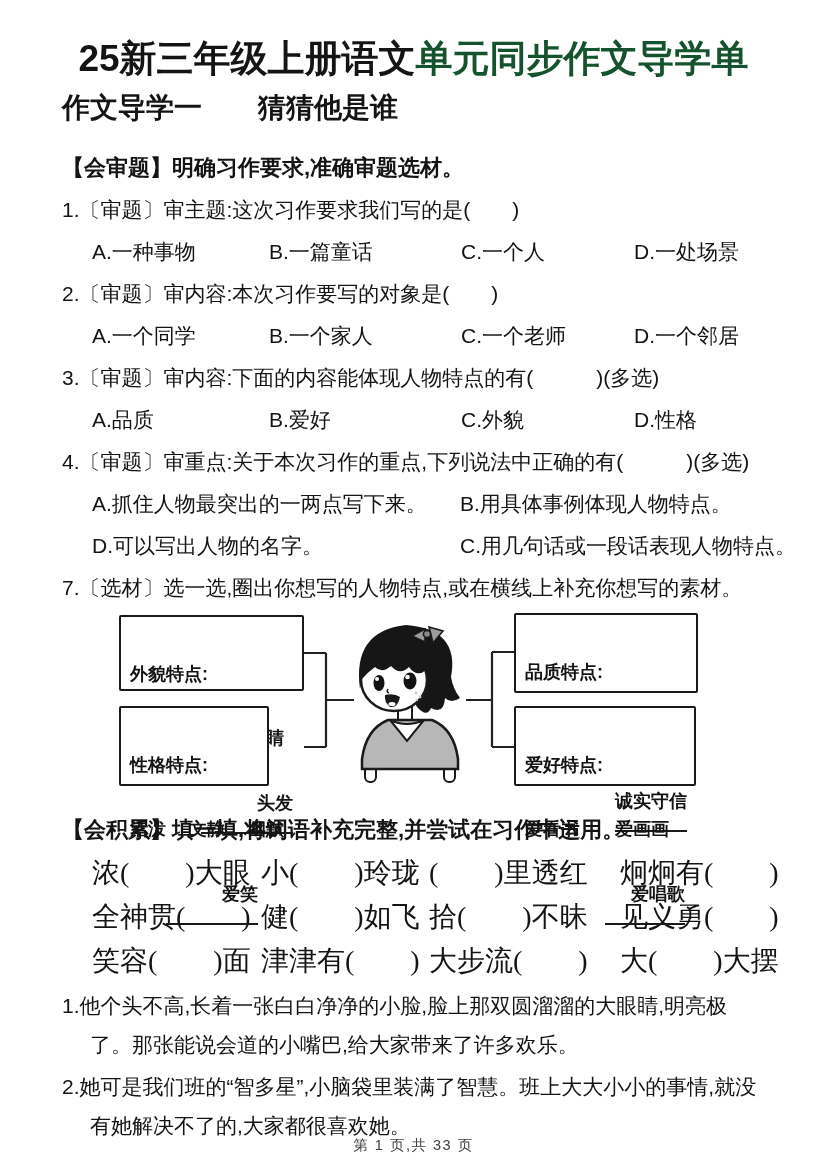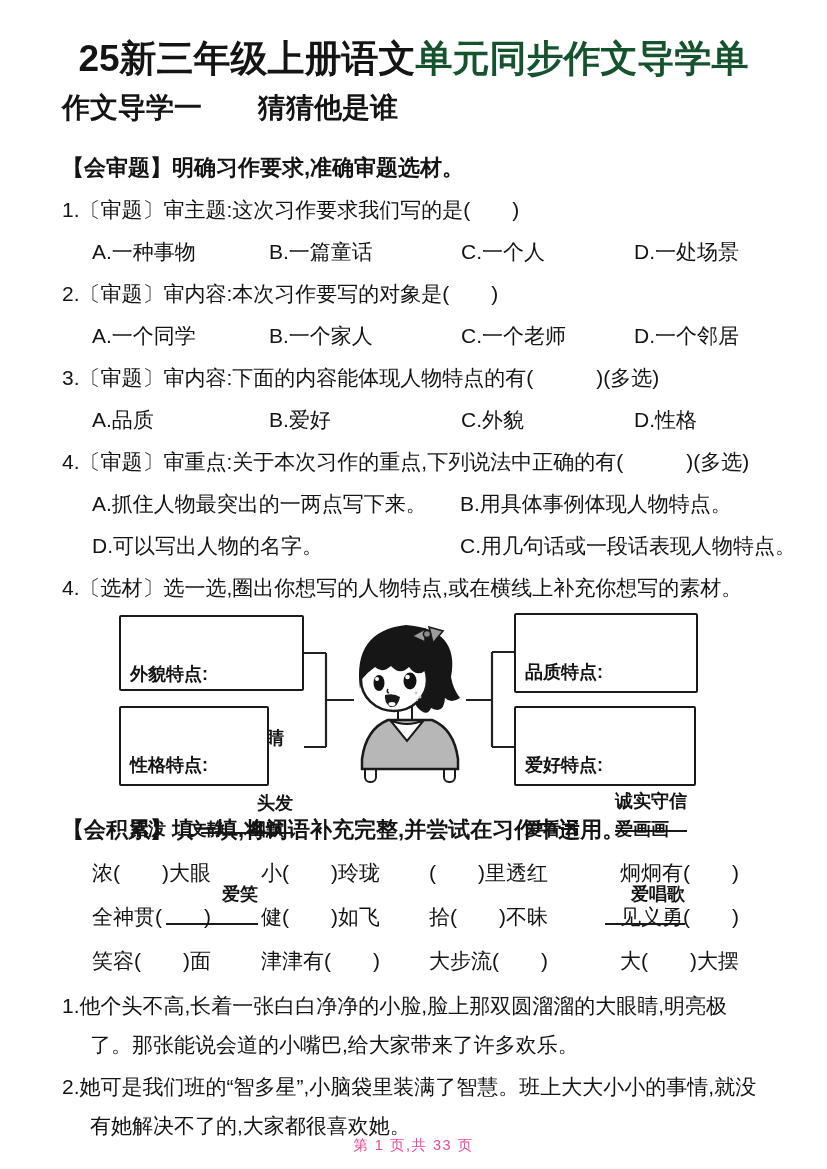--- a/index.html
+++ b/index.html
@@ -79,39 +79,40 @@
     border-bottom:2px solid #1a1a1a;
     height:18px;
     margin-left:14px;
   }
   .girl{position:absolute;left:288px;top:6px;width:120px;height:170px;}
   
   .words4{
     display:grid;
     grid-template-columns:169px 168px 191px 1fr;
     margin-left:30px;
-    font-size:21px;
+    font-size:28px;
     line-height:44px;
+    font-family:Liberation Serif, serif;
   }
   .wcell{white-space:pre;}
   .sentence{
     font-size:21px;
     line-height:39px;
     padding-left:28px;
     text-indent:-28px;
     margin-top:3px;
     white-space:pre-wrap;
   }
   .footer{
     position:absolute;
     left:0;right:0;bottom:14px;
     text-align:center;
     font-size:14.5px;
     letter-spacing:1.5px;
-    color:#ec4899;
+    color:#404040;
   }
 </style>
 </head>
 <body>
 
 <div class="page">
 
   <div class="title"><span>25新三年级上册语文</span><span class="red">单元同步作文导学单</span></div>
 
   <div class="subtitle">作文导学一　　猜猜他是谁</div>
@@ -143,21 +144,21 @@
   </div>
 
   <div class="stem">4.〔审题〕审重点:关于本次习作的重点,下列说法中正确的有(　　　)(多选)</div>
   <div class="opts2">
     <span class="opt">A.抓住人物最突出的一两点写下来。</span>
     <span class="opt">B.用具体事例体现人物特点。</span>
     <span class="opt">D.可以写出人物的名字。</span>
     <span class="opt">C.用几句话或一段话表现人物特点。</span>
   </div>
 
-  <div class="stem">4.〔选材〕选一选,圈出你想写的人物特点,或在横线上补充你想写的素材。</div>
+  <div class="stem">7.〔选材〕选一选,圈出你想写的人物特点,或在横线上补充你想写的素材。</div>
 
   <div class="diagram">
     <svg class="connector-svg" viewBox="0 0 703 192">
       <path d="M242 40 H264 M264 40 V134 M242 134 H264 M264 87 H292
                M430 39 H452 M430 134 H452 M430 39 V134 M404 87 H430" stroke="#222222" stroke-width="2.2" fill="none"></path>
     </svg>
 
     <div class="dbox" style="left:57px;top:2px;width:185px;height:76px;">
       <div>外貌特点:</div>
       <div>身高　 身材　 眼睛</div>

